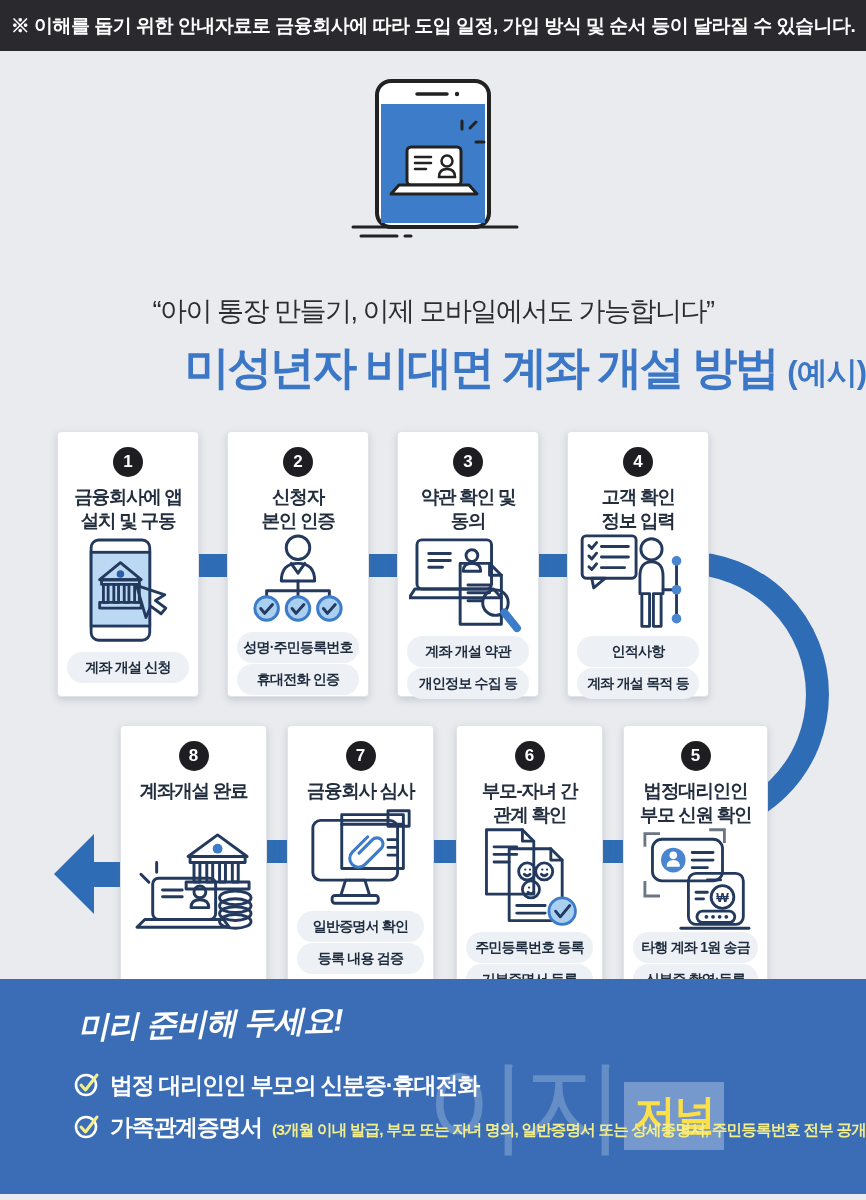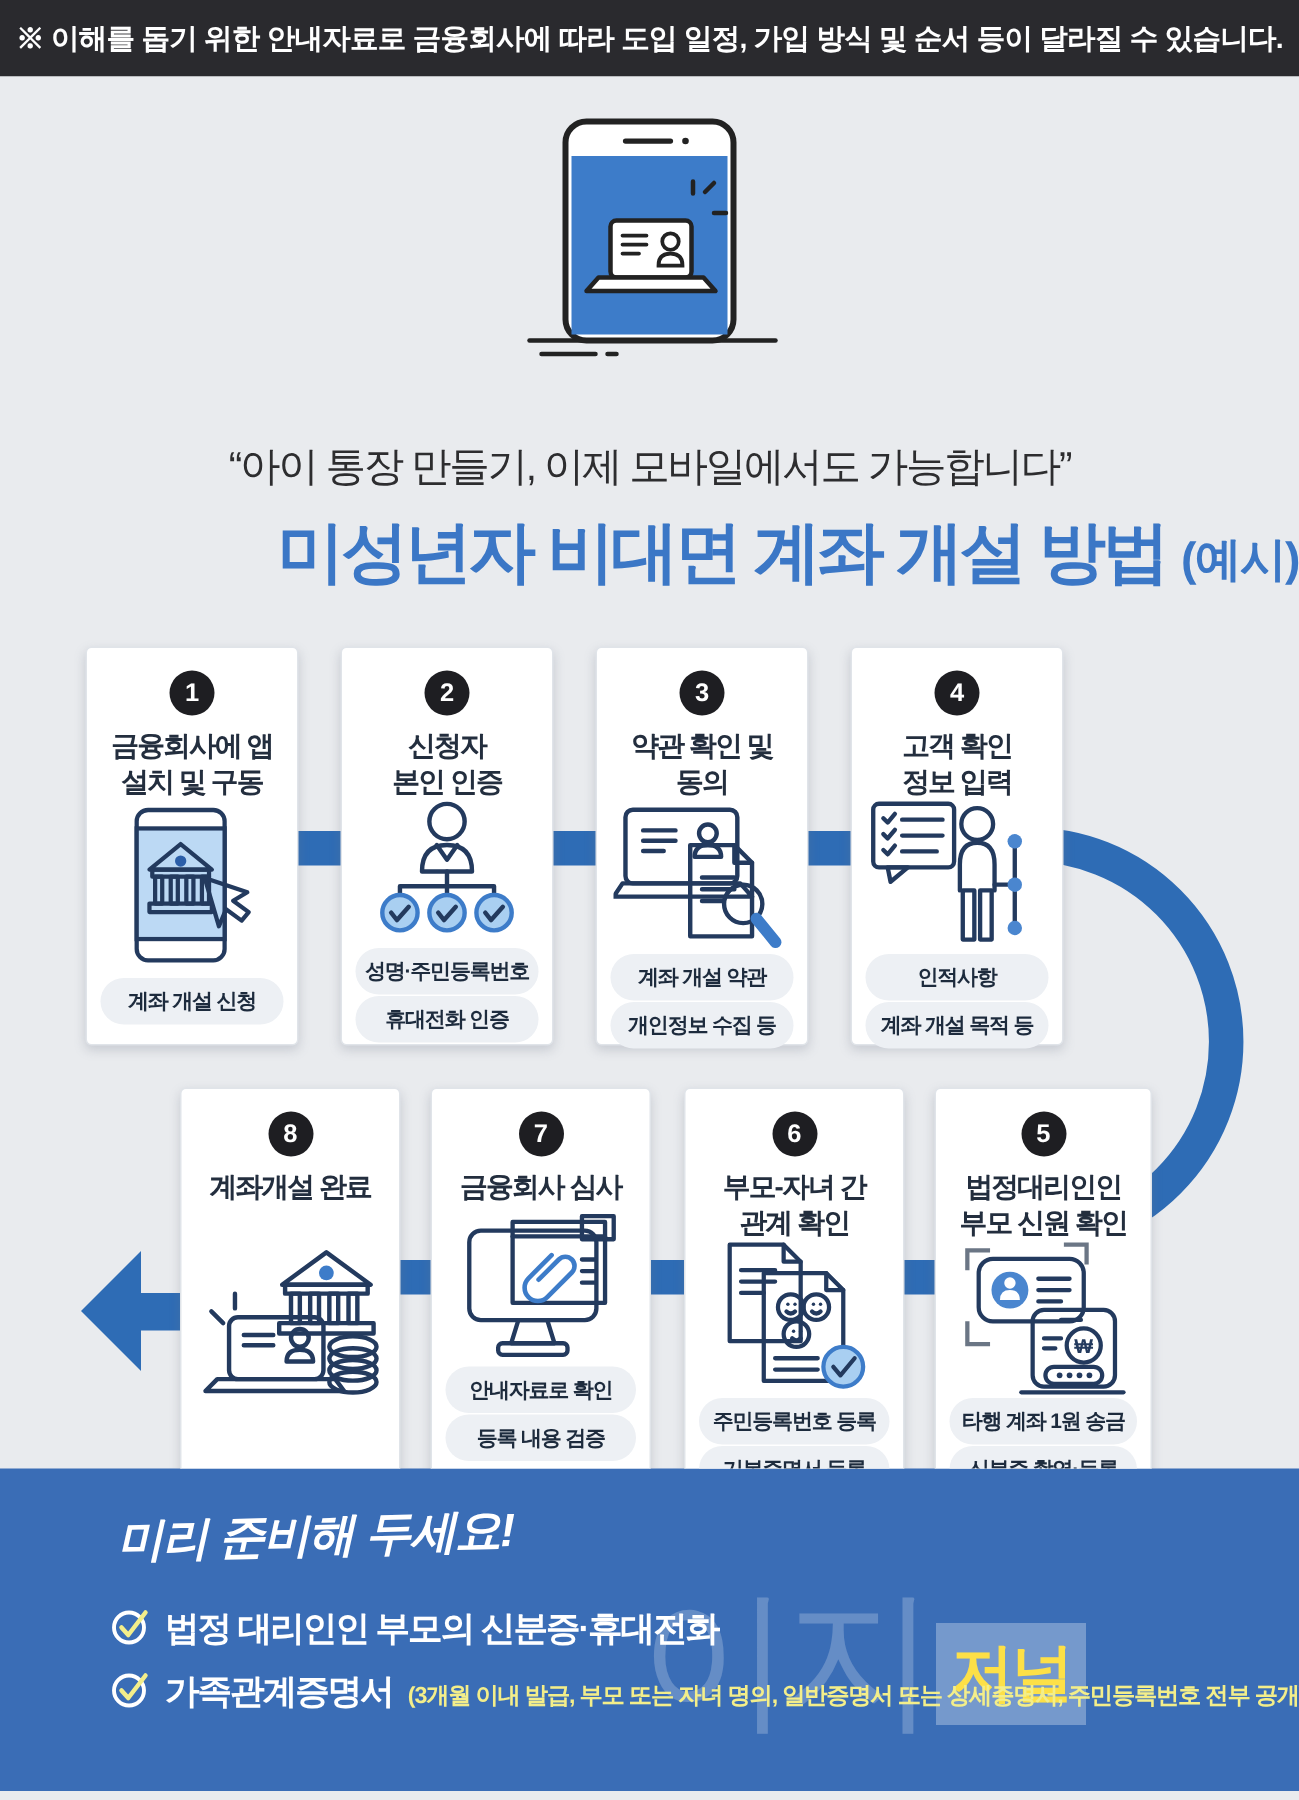--- a/index.html
+++ b/index.html
@@ -233,21 +233,21 @@
           <polygon points="44,78 64,78 69,94 39,94" fill="#8fa8c4" class="ln"></polygon>
           <rect x="30" y="94" width="48" height="8" rx="3" fill="#8fa8c4" class="ln"></rect>
           <circle cx="54" cy="71" r="2.5" fill="#fff"></circle>
           <rect x="40" y="10" width="64" height="56" fill="#fff" class="ln"></rect>
           <path d="M40,20 H104" class="ln" stroke-width="2.5"></path>
           <path d="M58,50 l14,-14 a6,6 0 0 1 9,9 L64,62 a9,9 0 0 1 -13,-13 l16,-16" stroke="#3d7cc9" stroke-width="3.2" fill="none" stroke-linecap="round"></path>
           <path d="M88,36 h9 M88,44 h9 M88,52 h9" class="ln" stroke-width="2.5"></path>
         </svg>
       </div>
       <div class="pills">
-        <div class="pill">안내자료로 확인</div>
+        <div class="pill">일반증명서 확인</div>
         <div class="pill">등록 내용 검증</div>
       </div>
     </div>
 
     <div class="card" style="left:456px; top:304px; width:147px; height:263px;">
       <div class="badge">6</div>
       <div class="step-title">부모-자녀 간
 관계 확인</div>
       <div class="icon-wrap">
         <svg width="114" height="106" viewBox="0 0 120 112">

